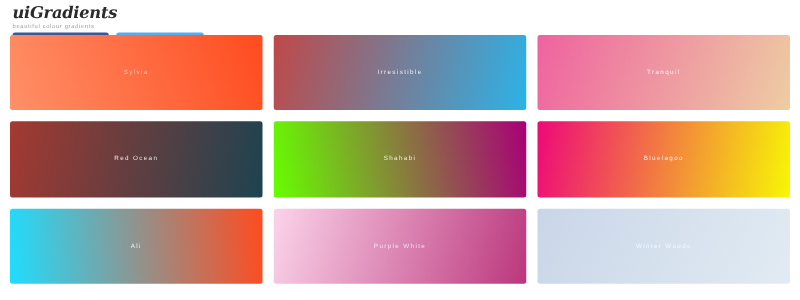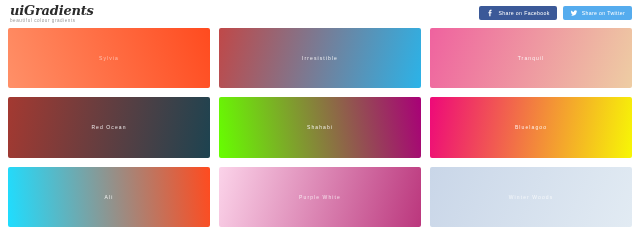--- a/index.html
+++ b/index.html
@@ -17,20 +17,21 @@
 
   
   .header {
     position: relative;
     height: 28px;
     padding: 4px 8px 0 10px;
     box-sizing: border-box;
     display: flex;
     align-items: flex-start;
     justify-content: space-between;
+    flex-direction: column;
   }
   .brand {
     display: flex;
     flex-direction: column;
     line-height: 1;
   }
   .brand-logo {
     font-family: "DejaVu Serif", serif;
     font-style: italic;
     font-weight: bold;

